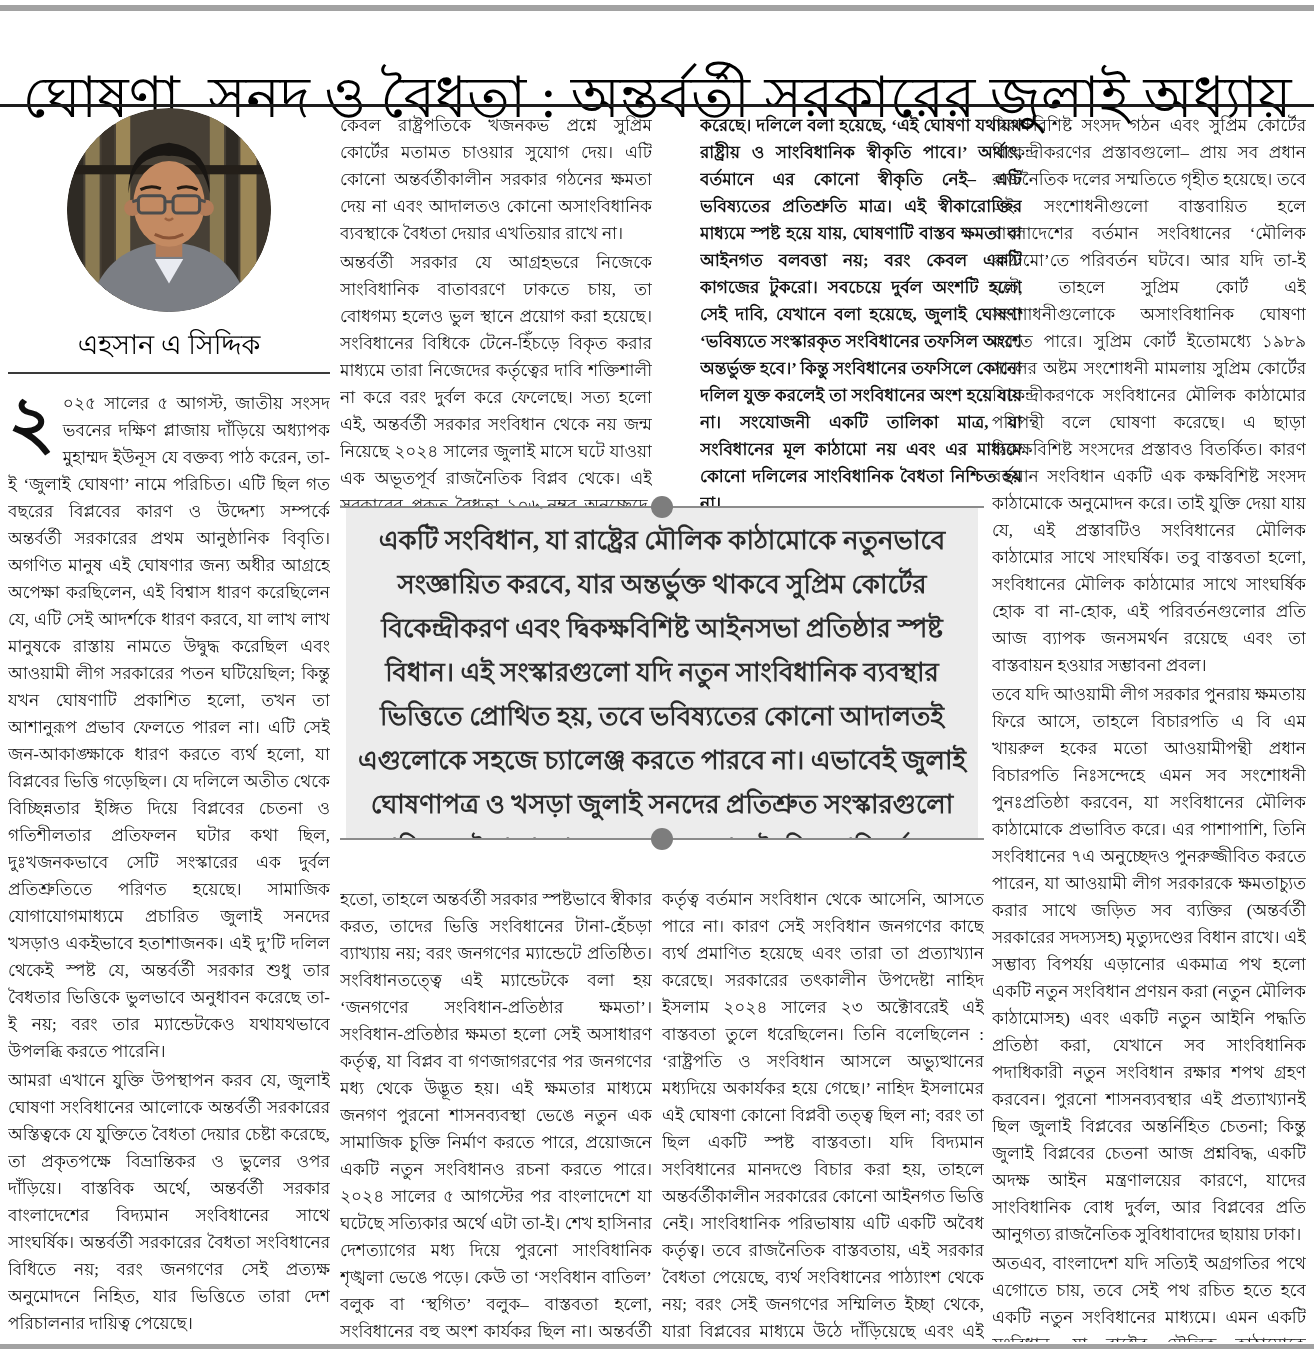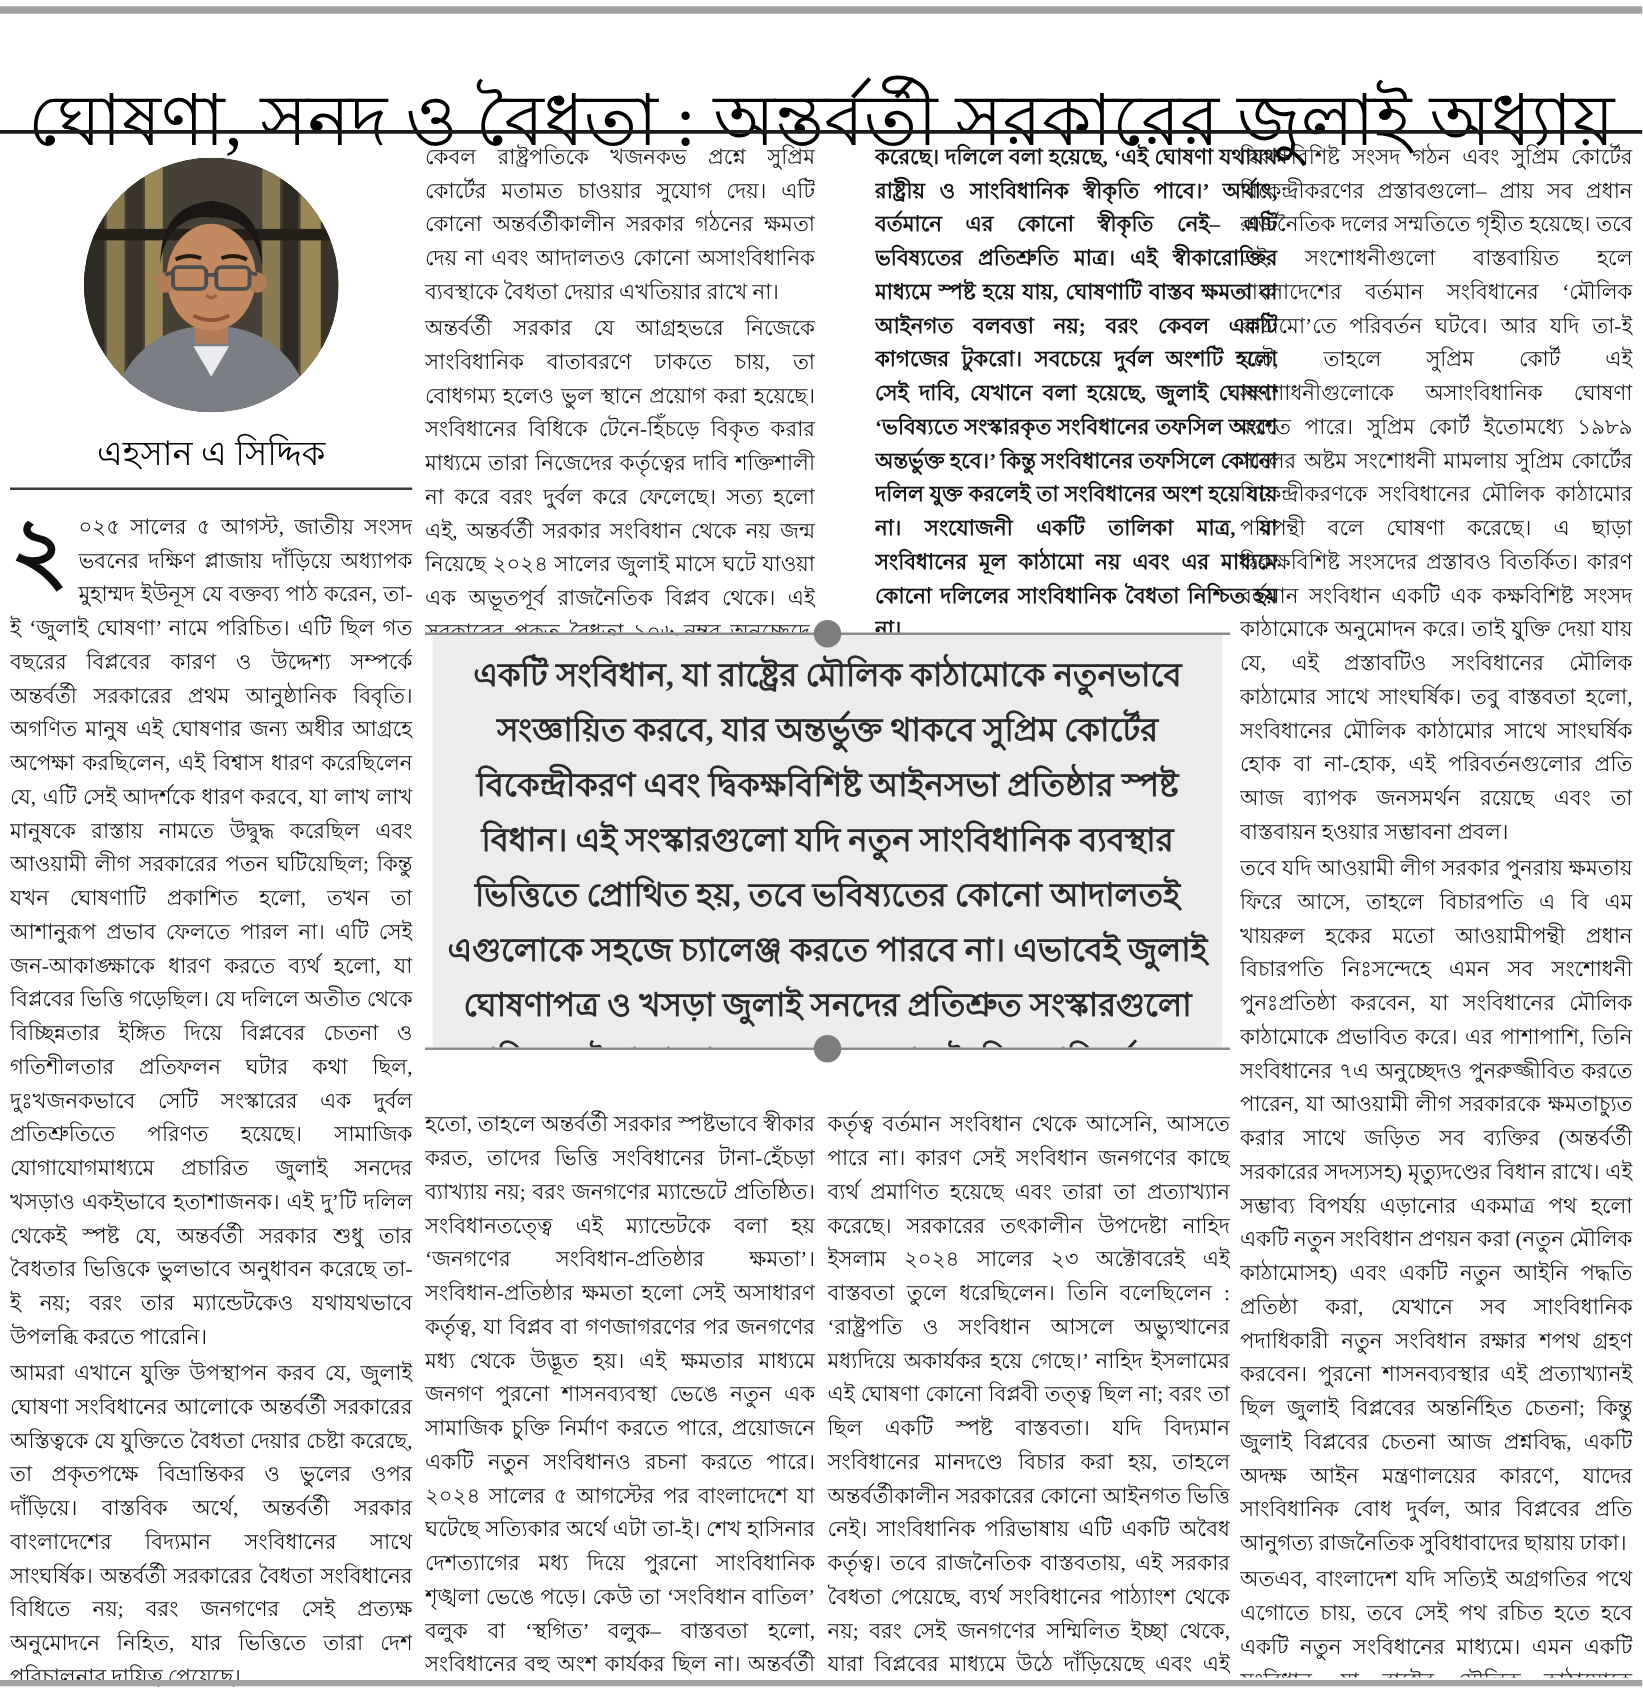--- a/index.html
+++ b/index.html
@@ -11,21 +11,21 @@
   .topbar{position:absolute;left:0;top:5px;width:1314px;height:6px;background:#a2a2a2;}
   .bottombar{position:absolute;left:0;top:1344px;width:1314px;height:5px;background:#a2a2a2;}
   .headline{
     position:absolute;left:0;top:18px;width:1314px;height:86px;
     font-size:57px;font-weight:normal;line-height:84px;text-align:center;
     color:#000;letter-spacing:0px;white-space:nowrap;overflow:hidden;
   }
   .headline-rule{position:absolute;left:0;top:104px;width:1314px;height:3px;background:#1c1c1c;}
   .col{position:absolute;font-size:17px;line-height:27px;text-align:justify;}
   .col p{margin:0 0 2px 0;}
-  #col1{left:8px;top:122px;width:322px;height:1230px;overflow:hidden;}
+  #col1{left:8px;top:104px;width:322px;height:1230px;overflow:hidden;}
   #col2-top{left:340px;top:112px;width:312px;height:394px;overflow:hidden;}
   #col2-bottom{left:340px;top:886px;width:312px;height:456px;overflow:hidden;}
   #col3-top{left:700px;top:112px;width:322px;height:394px;overflow:hidden;font-weight:bold;}
   #col3-bottom{left:662px;top:886px;width:322px;height:456px;overflow:hidden;}
   #col4{left:992px;top:112px;width:314px;height:1230px;overflow:hidden;}
   .photo-wrap{width:322px;text-align:center;}
   .photo{width:204px;height:204px;border-radius:50%;display:inline-block;overflow:hidden;margin-top:4px;}
   .byline{
     text-align:center;font-size:27px;line-height:34px;color:#000;
     margin:8px 0 10px 0;font-weight:normal;

